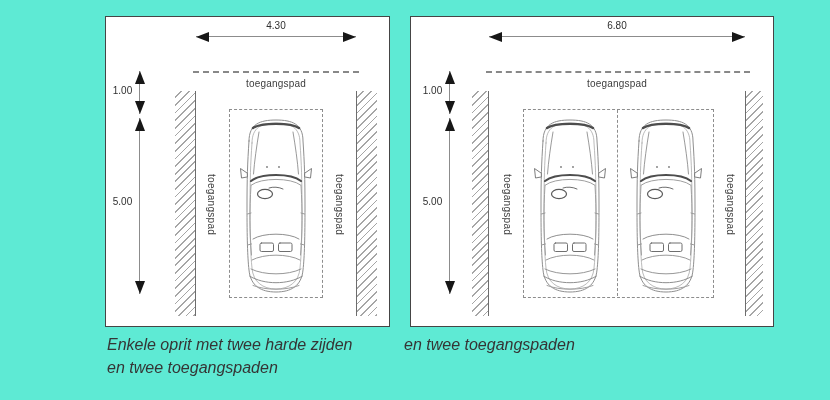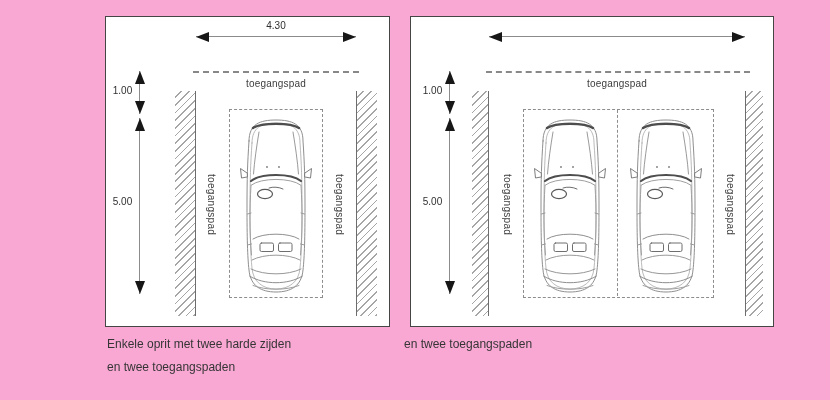--- a/index.html
+++ b/index.html
@@ -7,21 +7,21 @@
     --line-gray:#8c8c8c;
     --hatch:#a6a6a6;
     --hatch-edge:#6d6d6d;
     --arrow:#171717;
     --text:#353535;
     --label:#3c3c3c;
   }
   *{margin:0;padding:0;box-sizing:border-box;}
   body{background:#ffffff;}
   .stage{
-    position:relative;width:830px;height:400px;background:#f9a8d4;overflow:hidden;
+    position:relative;width:830px;height:400px;background:#5eead4;overflow:hidden;
     font-family:"Liberation Sans","DejaVu Sans",sans-serif;
   }
   .panel{
     position:absolute;top:16px;height:311px;background:#ffffff;
     border:1.5px solid var(--line-dark);
   }
   
   .dim-label{position:absolute;font-size:10px;color:#2f2f2f;text-align:center;white-space:nowrap;}
   .path-label{position:absolute;font-size:10px;color:var(--label);text-align:center;white-space:nowrap;letter-spacing:.2px;}
   
@@ -43,21 +43,21 @@
     background:repeating-linear-gradient(135deg, rgba(255,255,255,0) 0 4.2px, var(--hatch) 4.2px 5.4px);}
   .hatch-left{border-right:1.5px solid var(--hatch-edge);}
   .hatch-right{border-left:1.5px solid var(--hatch-edge);}
   
   .prect{position:absolute;border:1.5px dashed #8d8d8d;}
   .pdivider{position:absolute;width:0;border-left:1.5px dashed #8d8d8d;}
   
   .vlabel{position:absolute;writing-mode:vertical-rl;font-size:10px;color:var(--label);
     width:14px;height:76px;text-align:center;letter-spacing:.3px;white-space:nowrap;}
   .car{position:absolute;}
-  .caption{position:absolute;font-size:12px;line-height:23px;color:var(--text);white-space:nowrap;}
+  .caption{position:absolute;font-style:italic;font-size:16px;line-height:23px;color:var(--text);white-space:nowrap;}
 </style>
 </head>
 <body>
 
 <svg width="0" height="0" style="position:absolute" aria-hidden="true">
   <defs>
     <g id="car-top" fill="none" stroke="#8f8f8f" stroke-width="1" stroke-linecap="round">
       <path d="M10,24 C10,7 21,3 37,3 C53,3 64,7 64,24 C65.5,46 66,62 66,90 C66,120 65.5,140 64,153 C62.5,169 52,175 37,175 C22,175 11.5,169 10,153 C8.5,140 8,120 8,90 C8,62 8.5,46 10,24 Z"></path>
       <path stroke="#a8a8a8" stroke-width="0.8" d="M13,26 C13,10 23,6 37,6 C51,6 61,10 61,26 C62.5,47 63,63 63,90 C63,118 62.5,137 61,151 C60,165 50,172 37,172 C24,172 14,165 13,151 C11.5,137 11,118 11,90 C11,63 11.5,47 13,26 Z"></path>
       <path stroke="#4d4d4d" stroke-width="2.4" d="M14,11 C22,5.5 52,5.5 60,11"></path>
@@ -105,20 +105,21 @@
     <div class="vlabel" style="left:97px;top:150px;">toegangspad</div>
     <div class="vlabel" style="left:225px;top:150px;">toegangspad</div>
 
     <div class="prect" style="left:123px;top:92px;width:94px;height:189px;"></div>
     <svg class="car" style="left:133px;top:100px;" width="74" height="178" viewBox="0 0 74 178">
         <use href="#car-top"></use>
       </svg>
   </div>
 
   <div class="panel" style="left:410px;width:364px;">
+    <div class="dim-label" style="left:78px;top:3px;width:256px;">6.80</div>
     <div class="dim-h" style="left:78px;top:19px;width:256px;"></div>
 
     <div class="dash-top" style="left:75px;top:54px;width:264px;"></div>
     <div class="path-label" style="left:78px;top:61px;width:256px;">toegangspad</div>
 
     <div class="dim-v" style="left:38px;top:54px;height:43px;"></div>
     <div class="dim-label" style="left:8px;top:68px;width:27px;">1.00</div>
     <div class="dim-v" style="left:38px;top:101px;height:176px;"></div>
     <div class="dim-label" style="left:8px;top:179px;width:27px;">5.00</div>
 

